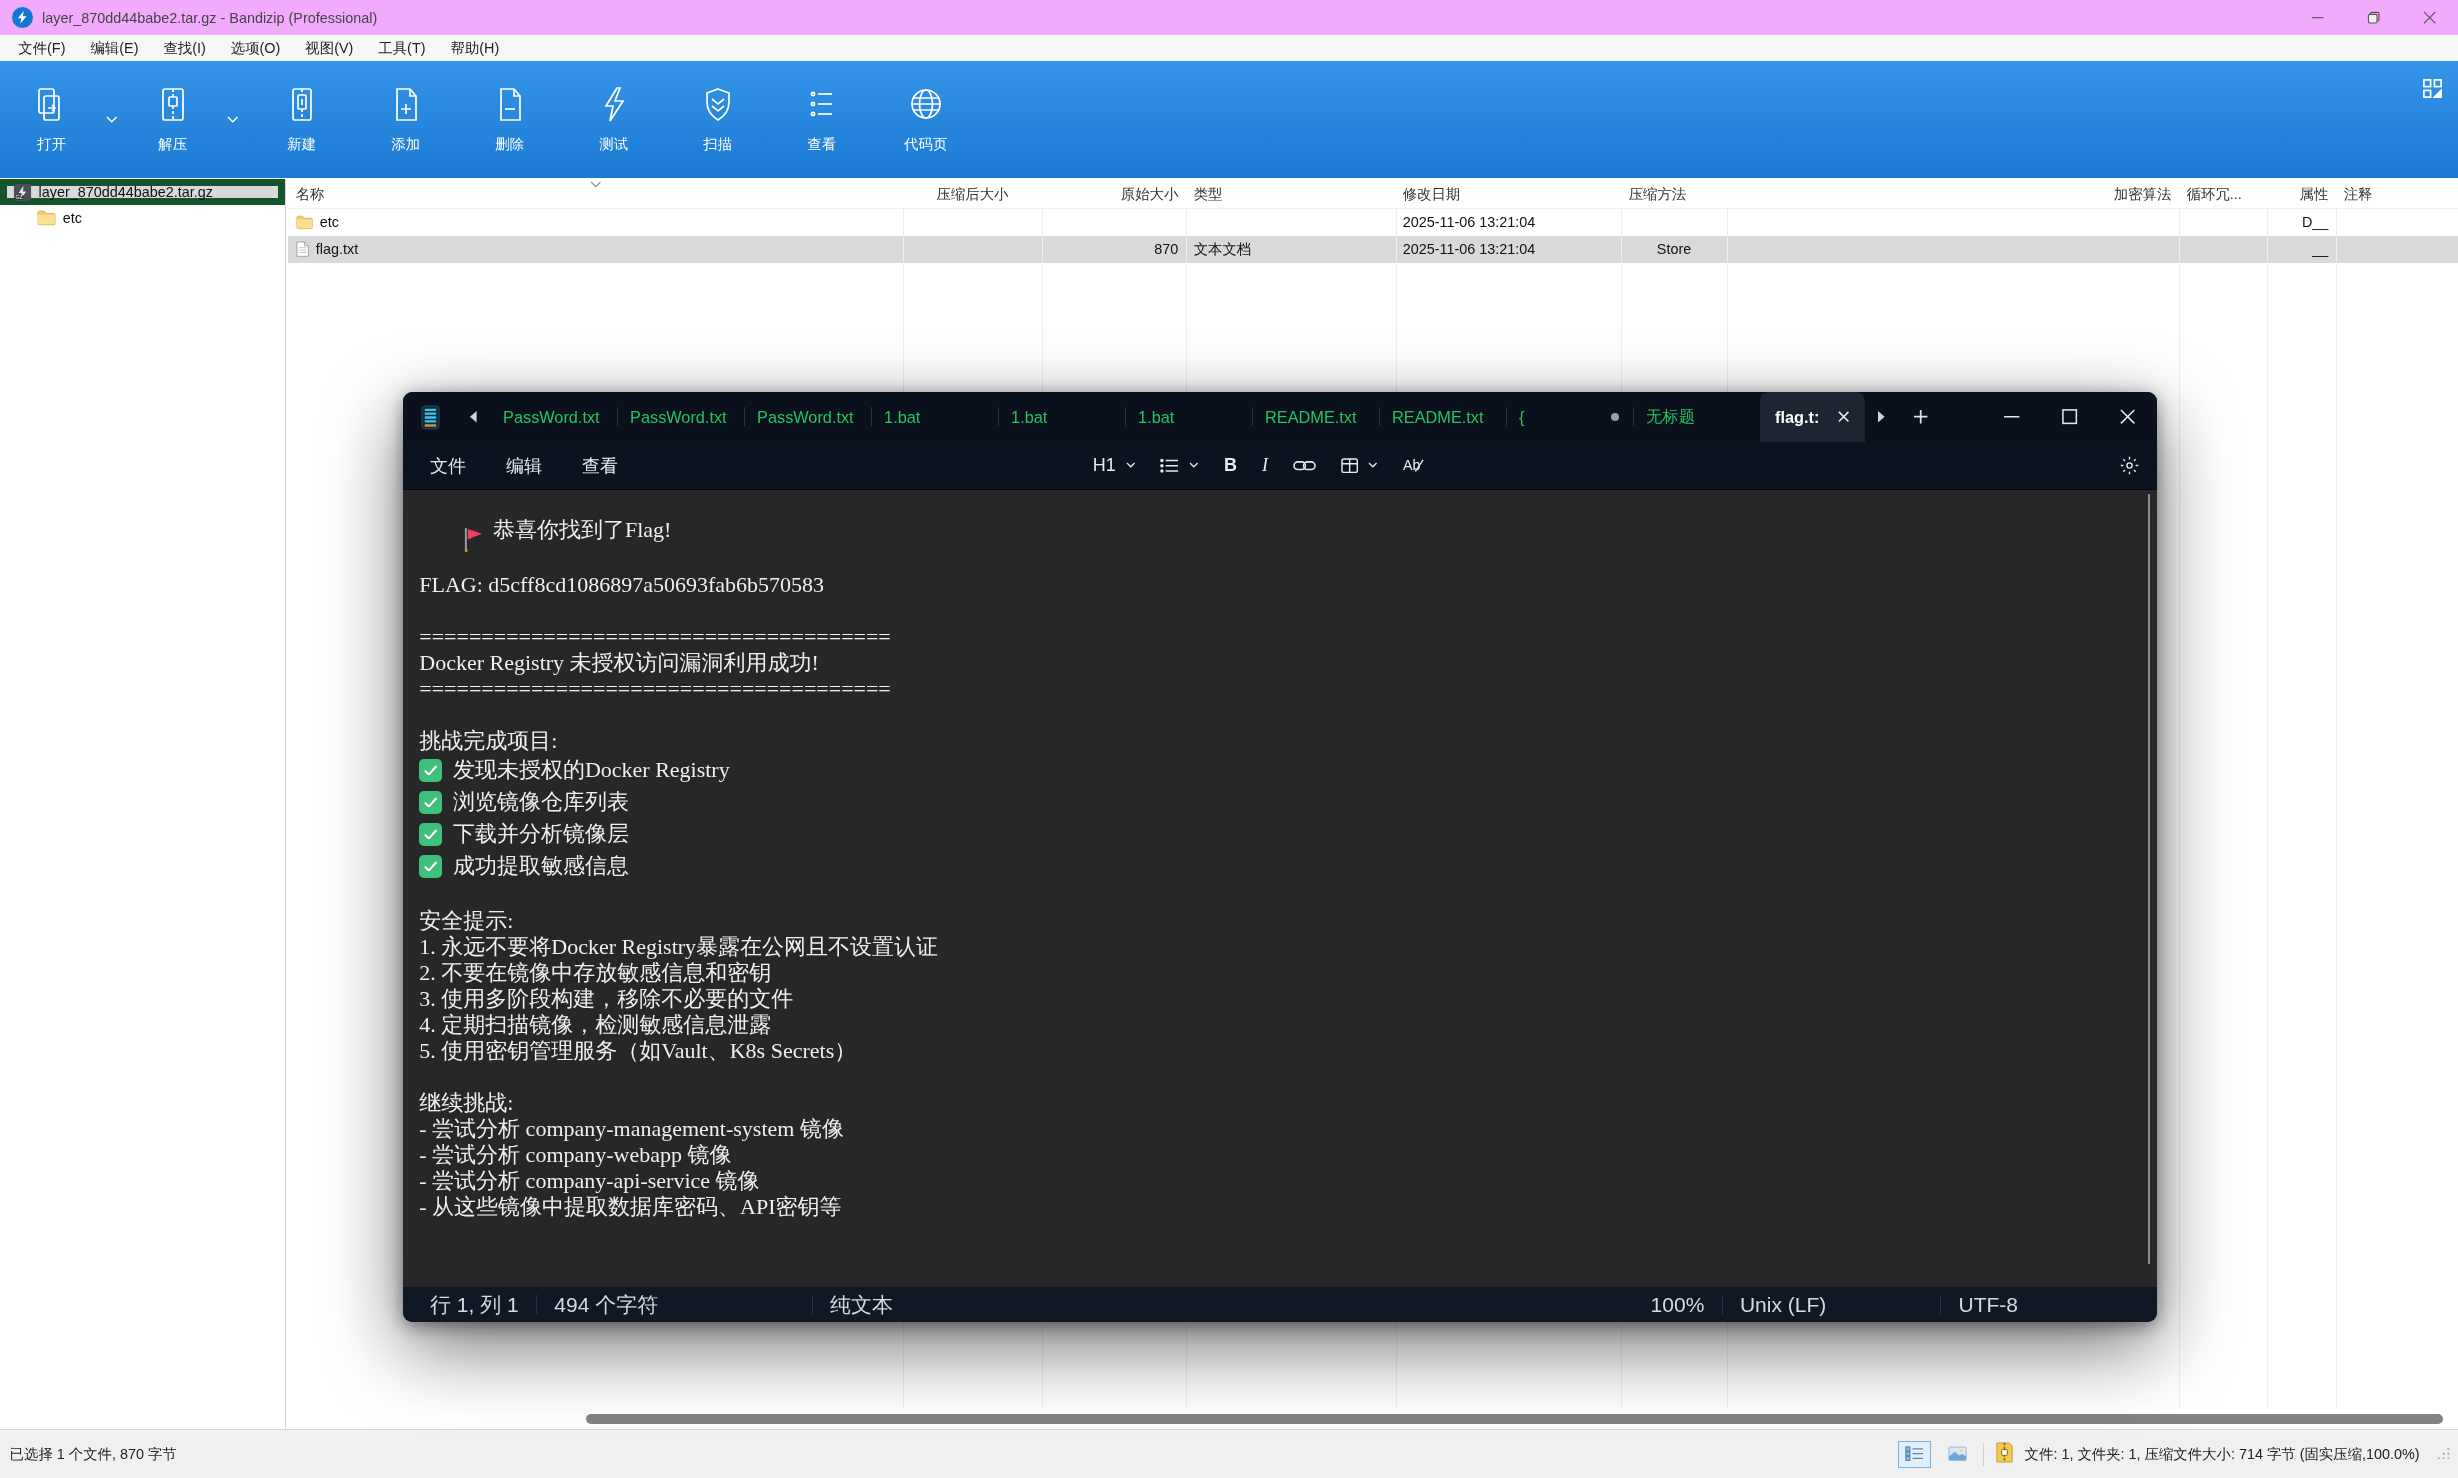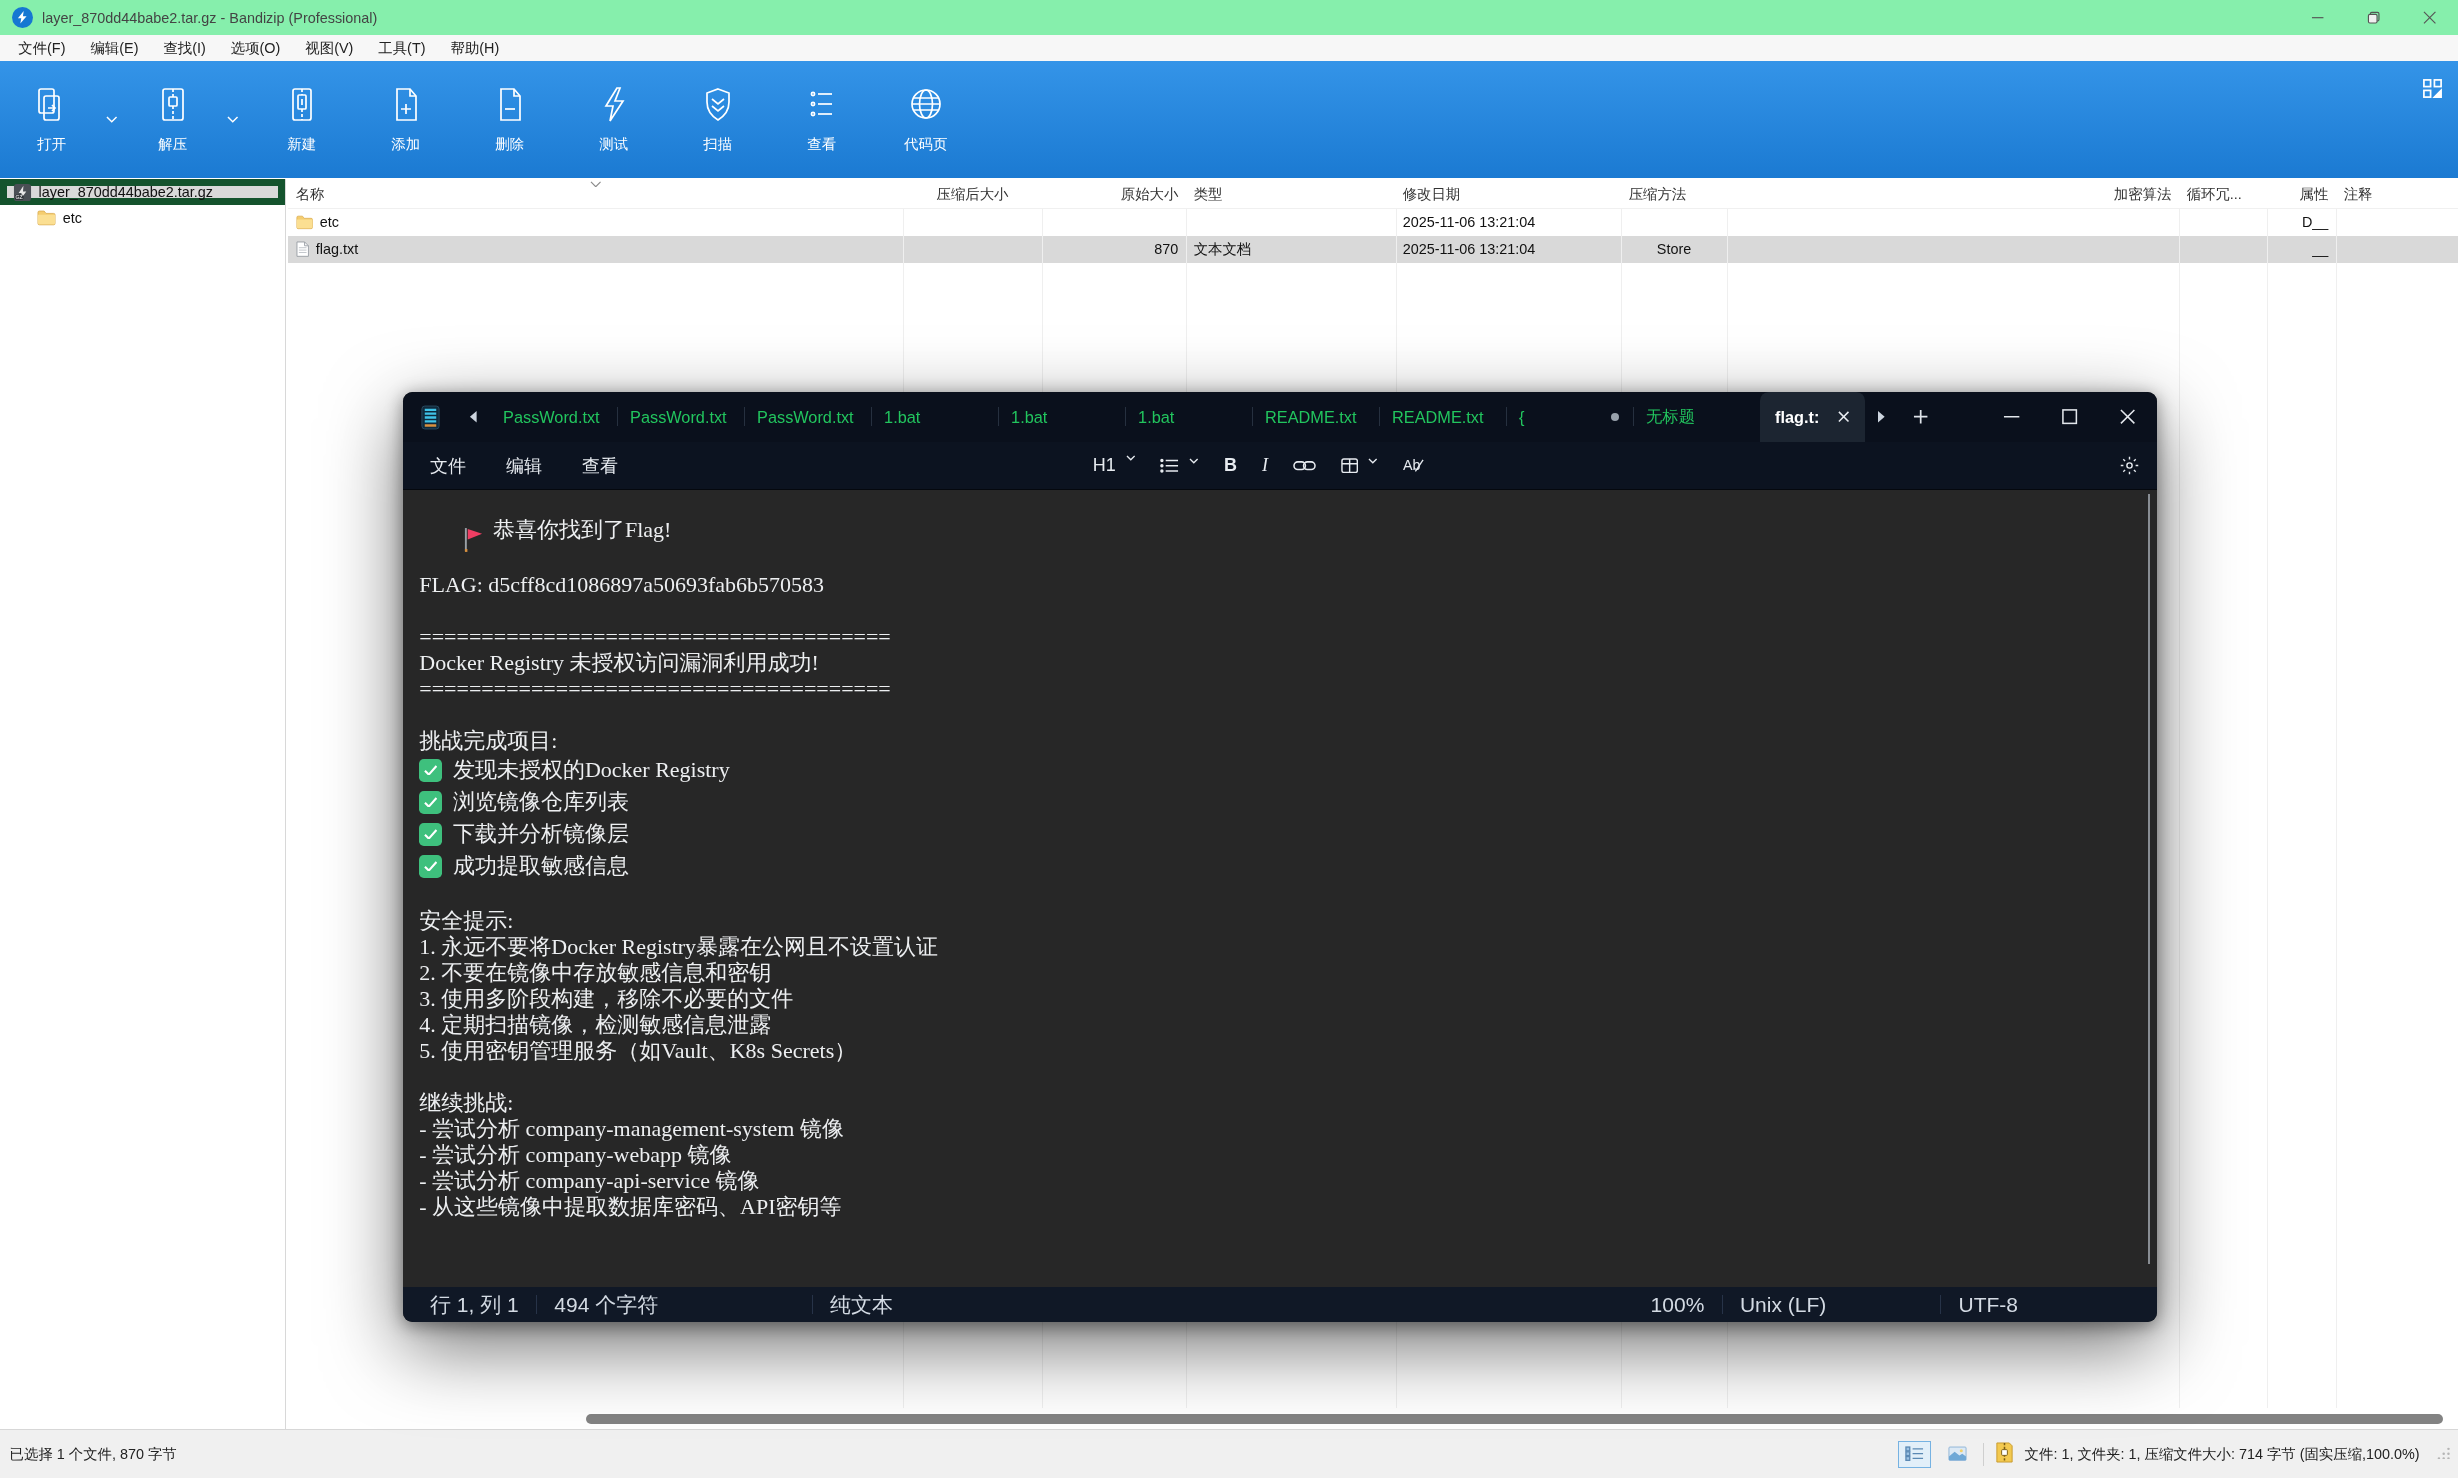--- a/index.html
+++ b/index.html
@@ -2,21 +2,21 @@
 <html><head>
 <meta charset="utf-8">
 <style>
   * { margin:0; padding:0; box-sizing:border-box; }
   html,body { width:2458px; height:1479px; overflow:hidden; background:#fff;
               font-family:"Liberation Sans", sans-serif; }
 
   
   .bz { position:absolute; inset:0; background:#fff; }
 
-  .bz-title { position:absolute; left:0; top:0; right:0; height:35px; background:#86efac;
+  .bz-title { position:absolute; left:0; top:0; right:0; height:35px; background:#f0abfc;
               display:flex; align-items:center; padding-left:11.5px; }
   .bz-appicon { width:21px; height:21px; border-radius:50%; background:#1677d2;
                 display:flex; align-items:center; justify-content:center; margin-right:9.6px; }
   .bz-title-text { font-size:14.4px; color:#444; }
   .bz-caption-btns { position:absolute; right:0; top:0; height:35px; display:flex; }
   .cap-btn { width:56px; height:35px; display:flex; align-items:center; justify-content:center; color:#666; }
 
   .bz-menubar { position:absolute; left:0; top:35px; right:0; height:27px; background:#f7f7f7;
                 display:flex; align-items:center; padding-left:5.8px; }
   .bz-menu-item { font-size:14.4px; color:#222; padding:0 12.5px; line-height:27px; }
@@ -83,21 +83,21 @@
                  align-items:center; padding:0 15.4px; color:#fff; font-size:16.3px; font-weight:bold; gap:17.3px; }
   .etab-active .x { font-weight:normal; display:flex; }
   .ed-newtab { width:44px; display:flex; align-items:center; justify-content:center; }
   .ed-caption { margin-left:auto; display:flex; }
   .ed-cap-btn { width:58px; height:50px; display:flex; align-items:center; justify-content:center; }
 
   .ed-toolbar { height:48px; background:#0c1320; border-bottom:1px solid #05080e; position:relative;
                 display:flex; align-items:center; flex:none; color:#e7ebf0; }
   .ed-menu { display:flex; padding-left:27px; gap:40px; font-size:18px; }
   .ed-fmt { position:absolute; left:684px; display:flex; align-items:center; gap:13.4px; }
-  .fmt-btn { display:flex; align-items:flex-start; gap:10px; padding:3.8px 5.8px; font-size:18px; }
+  .fmt-btn { display:flex; align-items:center; gap:10px; padding:3.8px 5.8px; font-size:18px; }
   .ed-gear { position:absolute; right:17.3px; display:flex; }
 
   .ed-content { flex:1; position:relative; padding:23px 29px 0 16.3px; color:#edeff1;
                 font-family:"Liberation Serif", serif; font-size:22px; overflow:hidden; }
   .ln { height:26px; line-height:26px; white-space:pre; }
   .ln.flagline { height:33px; display:flex; align-items:center; gap:8.6px; }
   .ln.check { height:32px; display:flex; align-items:center; gap:10.6px; }
   .chk { width:23px; height:23px; border-radius:4.8px; background:#3ec07d; flex:none;
          display:flex; align-items:center; justify-content:center; }
   .ed-vscroll { position:absolute; right:6.7px; top:3.8px; bottom:23px; width:1.9px; background:#888d93; }

